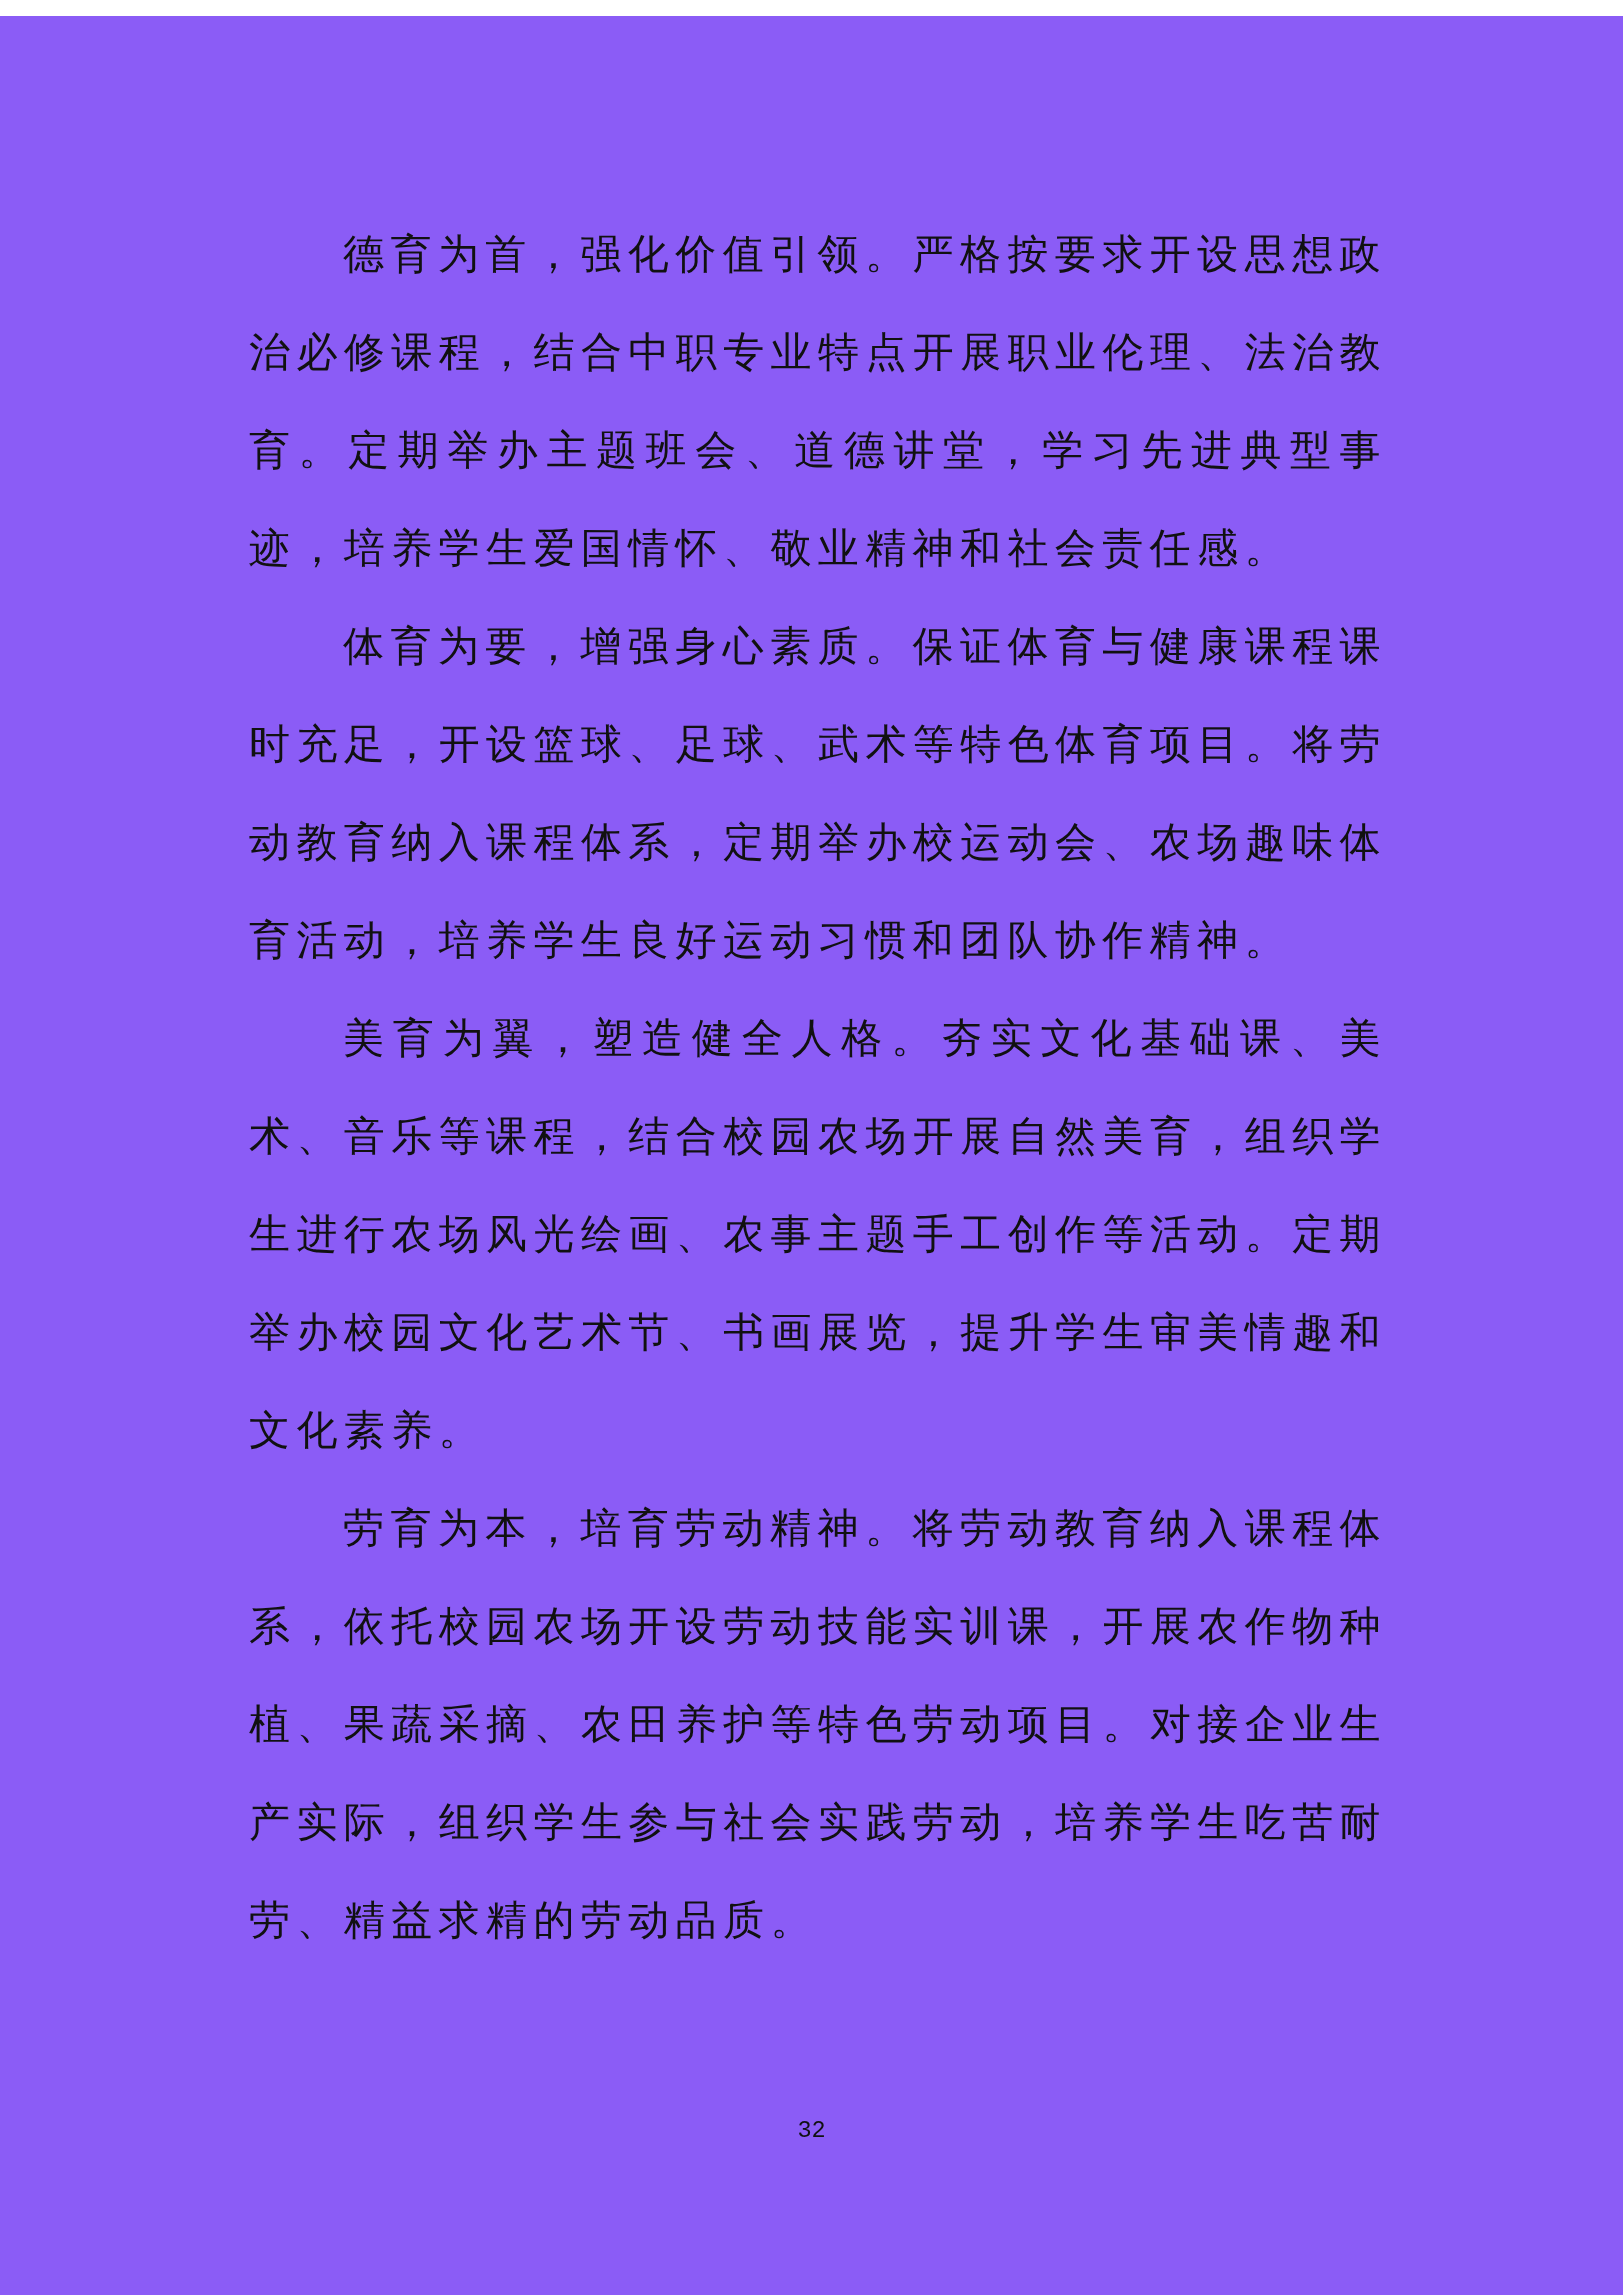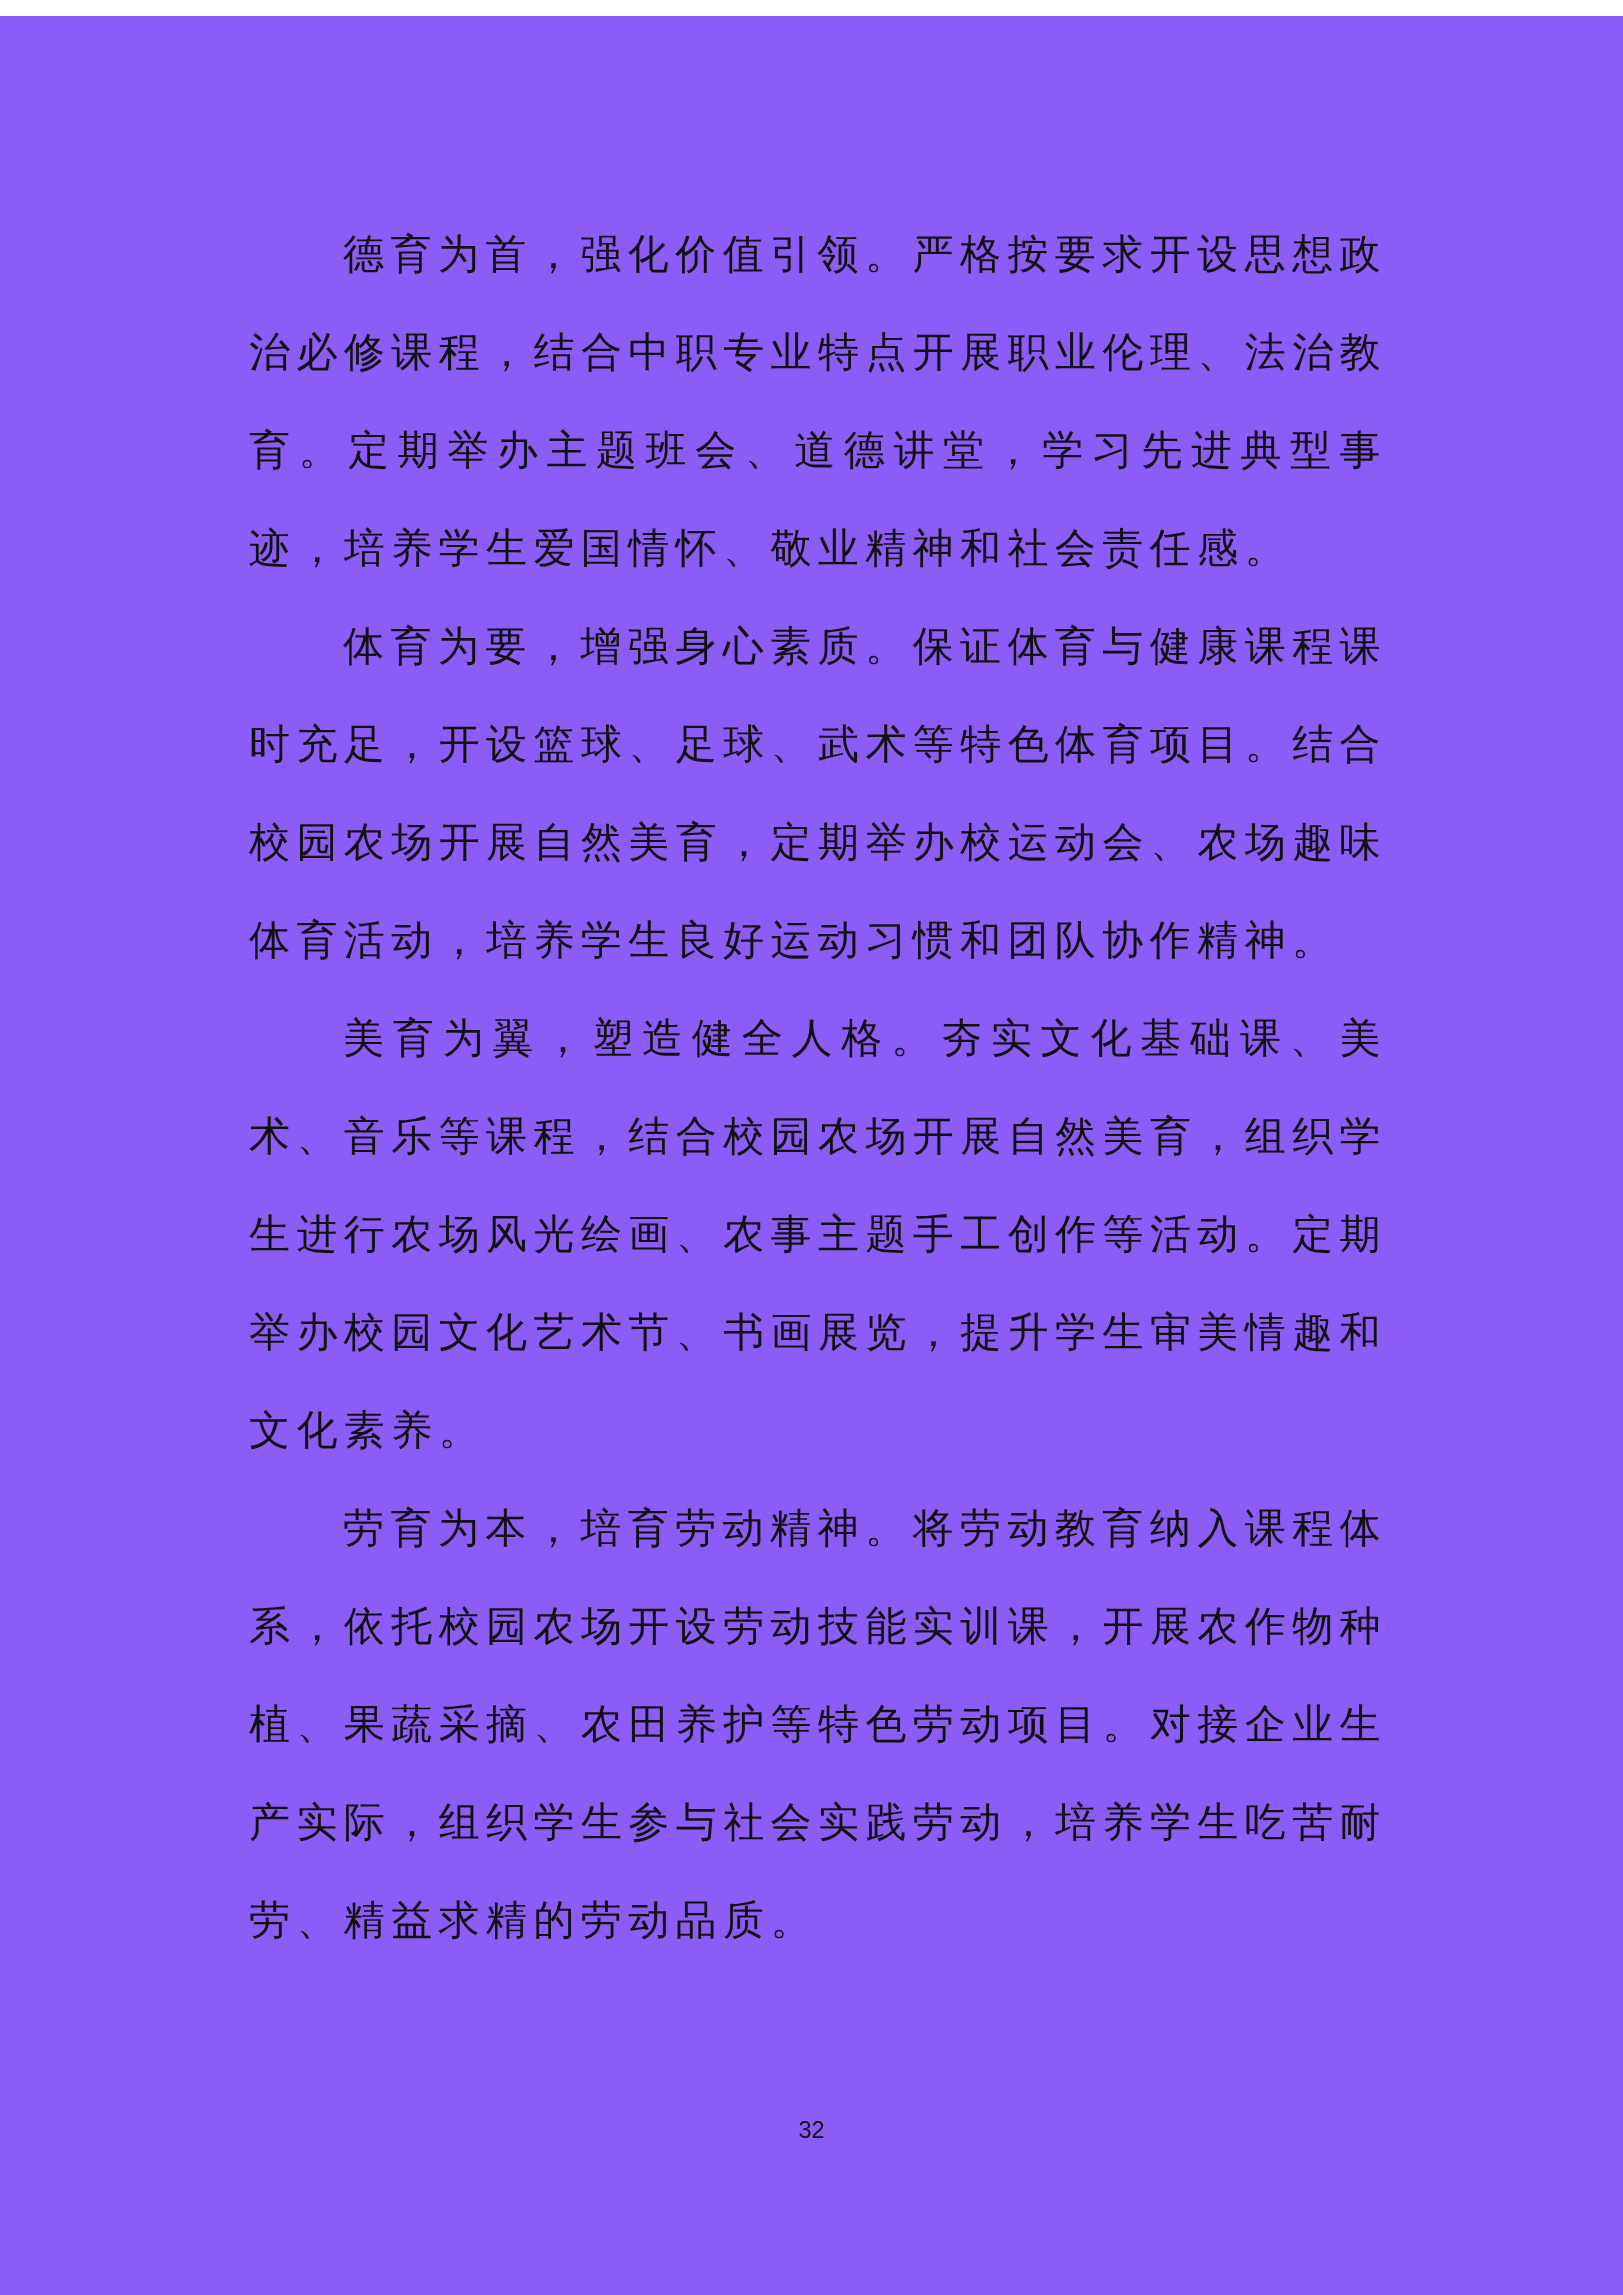--- a/index.html
+++ b/index.html
@@ -39,30 +39,30 @@
       text-align: justify;
       word-break: break-all;
       color: #111111;
     }
     .page-number {
       position: absolute;
       left: 0;
       width: 1623px;
       top: 2101px;
       text-align: center;
-      font-family: Liberation Sans, sans-serif;
+      font-family: Liberation Mono, monospace;
       font-size: 23.5px;
       color: #111111;
     }
   </style>
 </head>
 <body>
 
 <div class="page">
   <div class="content">
     <p class="para">德育为首，强化价值引领。严格按要求开设思想政治必修课程，结合中职专业特点开展职业伦理、法治教育。定期举办主题班会、道德讲堂，学习先进典型事迹，培养学生爱国情怀、敬业精神和社会责任感。</p>
-    <p class="para">体育为要，增强身心素质。保证体育与健康课程课时充足，开设篮球、足球、武术等特色体育项目。结合校园农场开展自然美育，定期举办校运动会、农场趣味体育活动，培养学生良好运动习惯和团队协作精神。</p>
+    <p class="para">体育为要，增强身心素质。保证体育与健康课程课时充足，开设篮球、足球、武术等特色体育项目。将劳动教育纳入课程体系，定期举办校运动会、农场趣味体育活动，培养学生良好运动习惯和团队协作精神。</p>
     <p class="para">美育为翼，塑造健全人格。夯实文化基础课、美术、音乐等课程，结合校园农场开展自然美育，组织学生进行农场风光绘画、农事主题手工创作等活动。定期举办校园文化艺术节、书画展览，提升学生审美情趣和文化素养。</p>
     <p class="para">劳育为本，培育劳动精神。将劳动教育纳入课程体系，依托校园农场开设劳动技能实训课，开展农作物种植、果蔬采摘、农田养护等特色劳动项目。对接企业生产实际，组织学生参与社会实践劳动，培养学生吃苦耐劳、精益求精的劳动品质。</p>
   </div>
   <div class="page-number">32</div>
 </div>
 
 
 </body></html>

